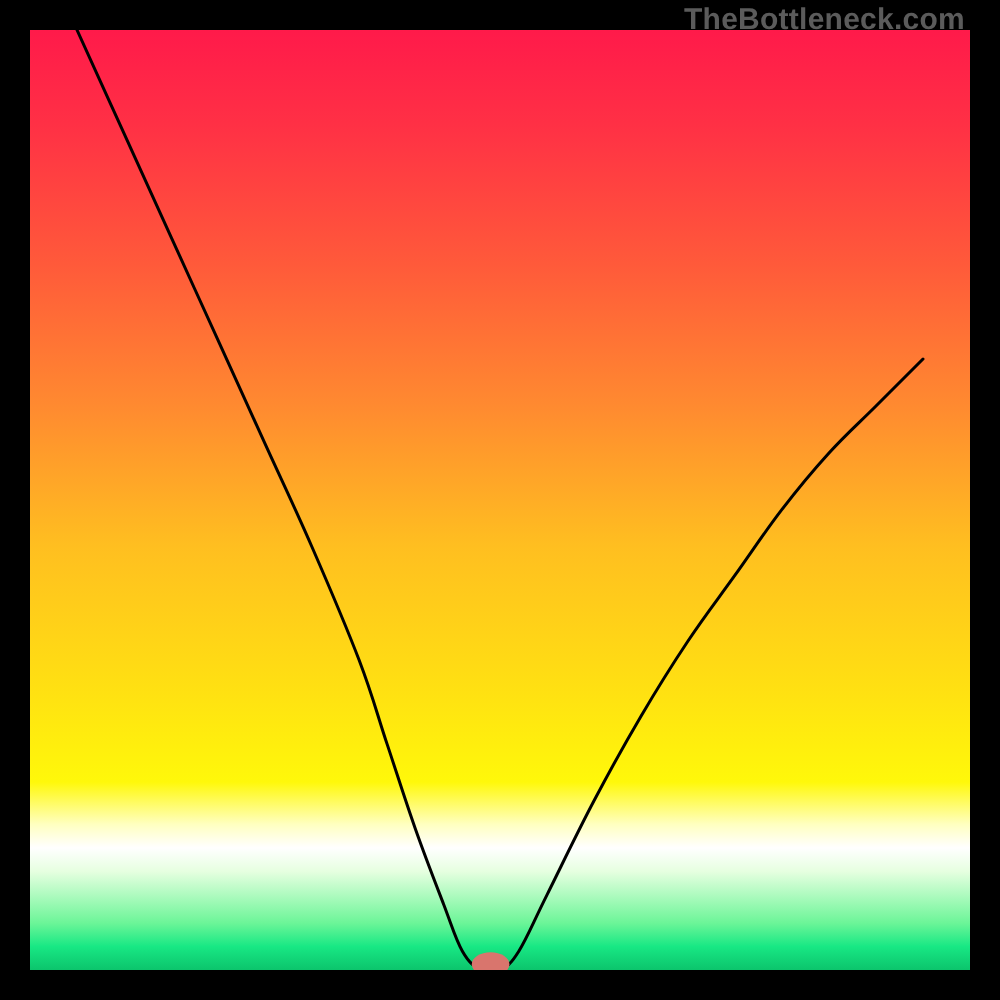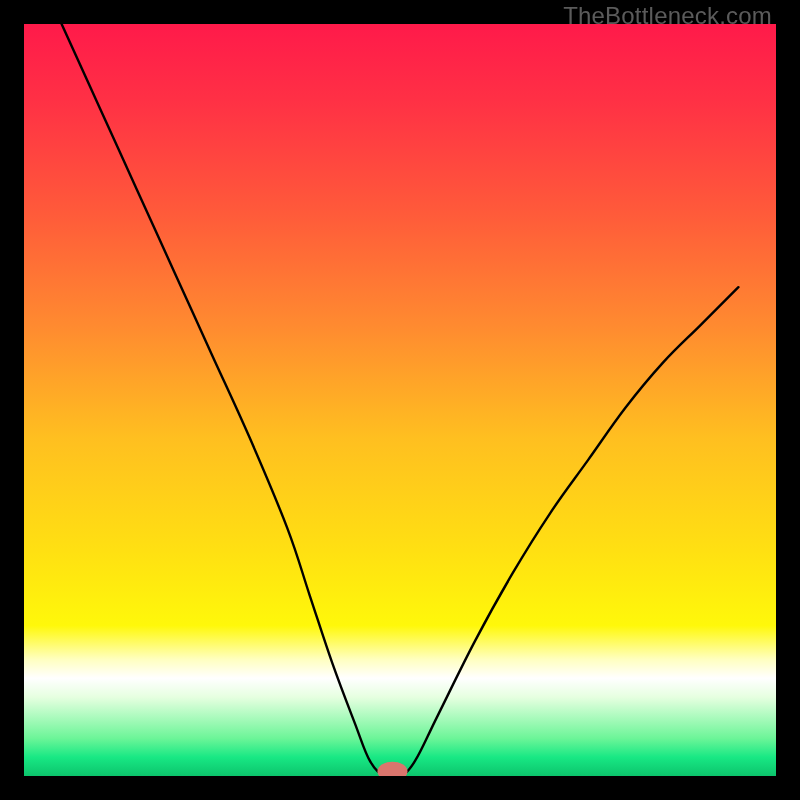--- a/index.html
+++ b/index.html
@@ -27,21 +27,21 @@
   .plot {
     position: absolute;
     inset: 0;
   }
   .watermark {
     position: absolute;
     top: 2px;
     right: 28px;
     color: #5b5b5b;
     font-size: 24px;
-    font-weight: 400;
+    font-weight: 700;
     letter-spacing: 0.2px;
     user-select: none;
   }
 </style>
 </head>
 <body>
 
 <div class="frame">
   <div class="watermark">TheBottleneck.com</div>
 

